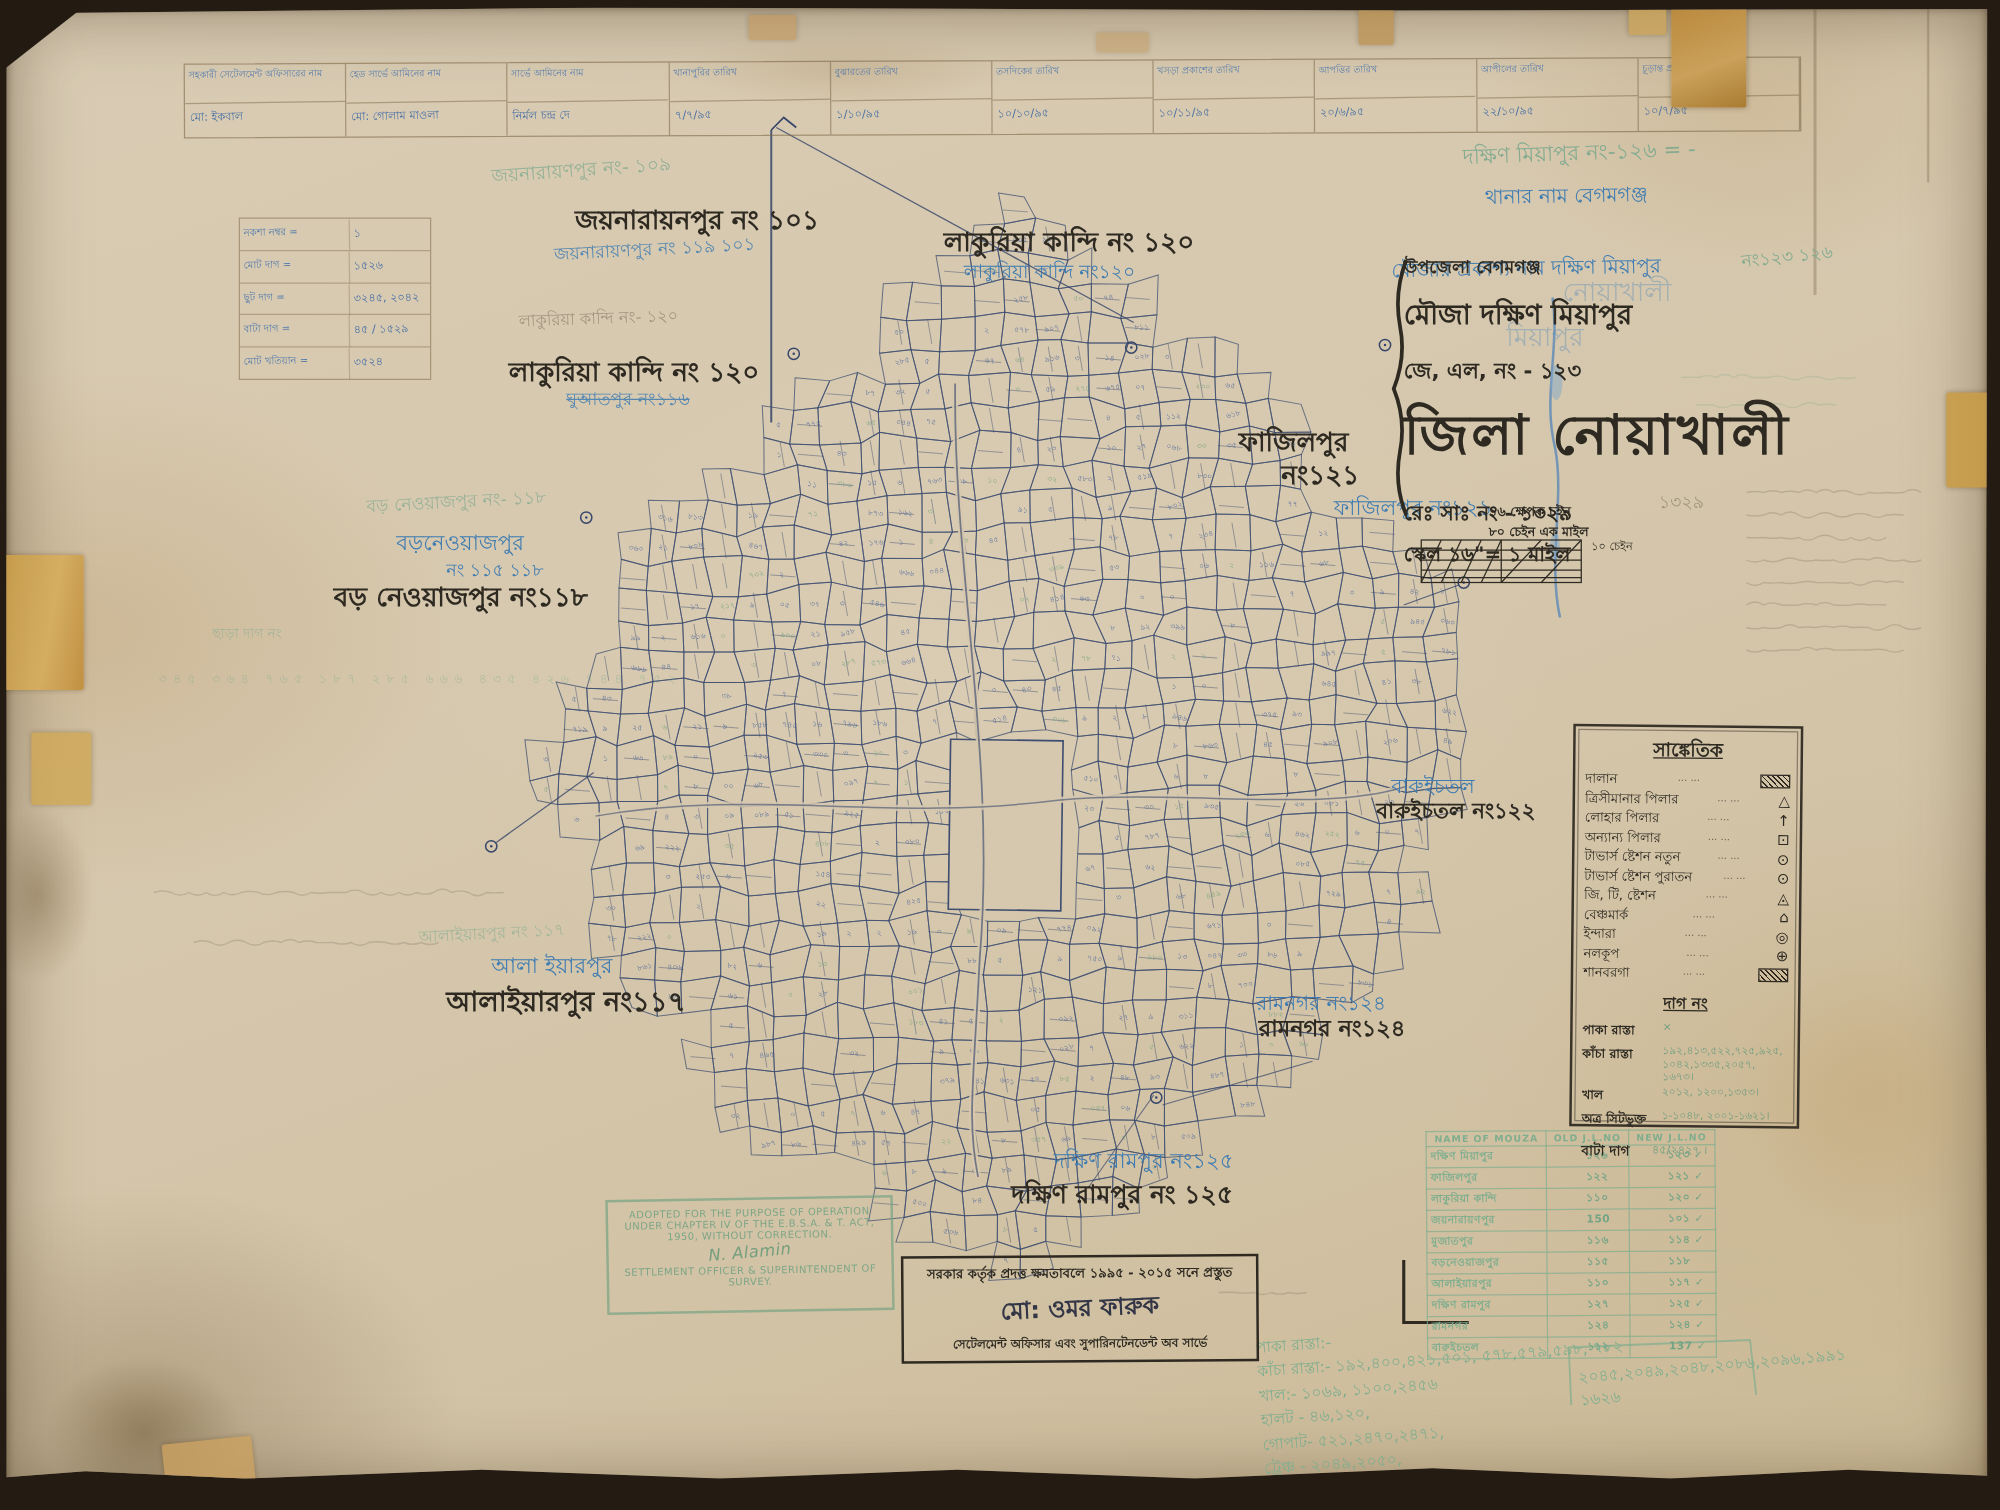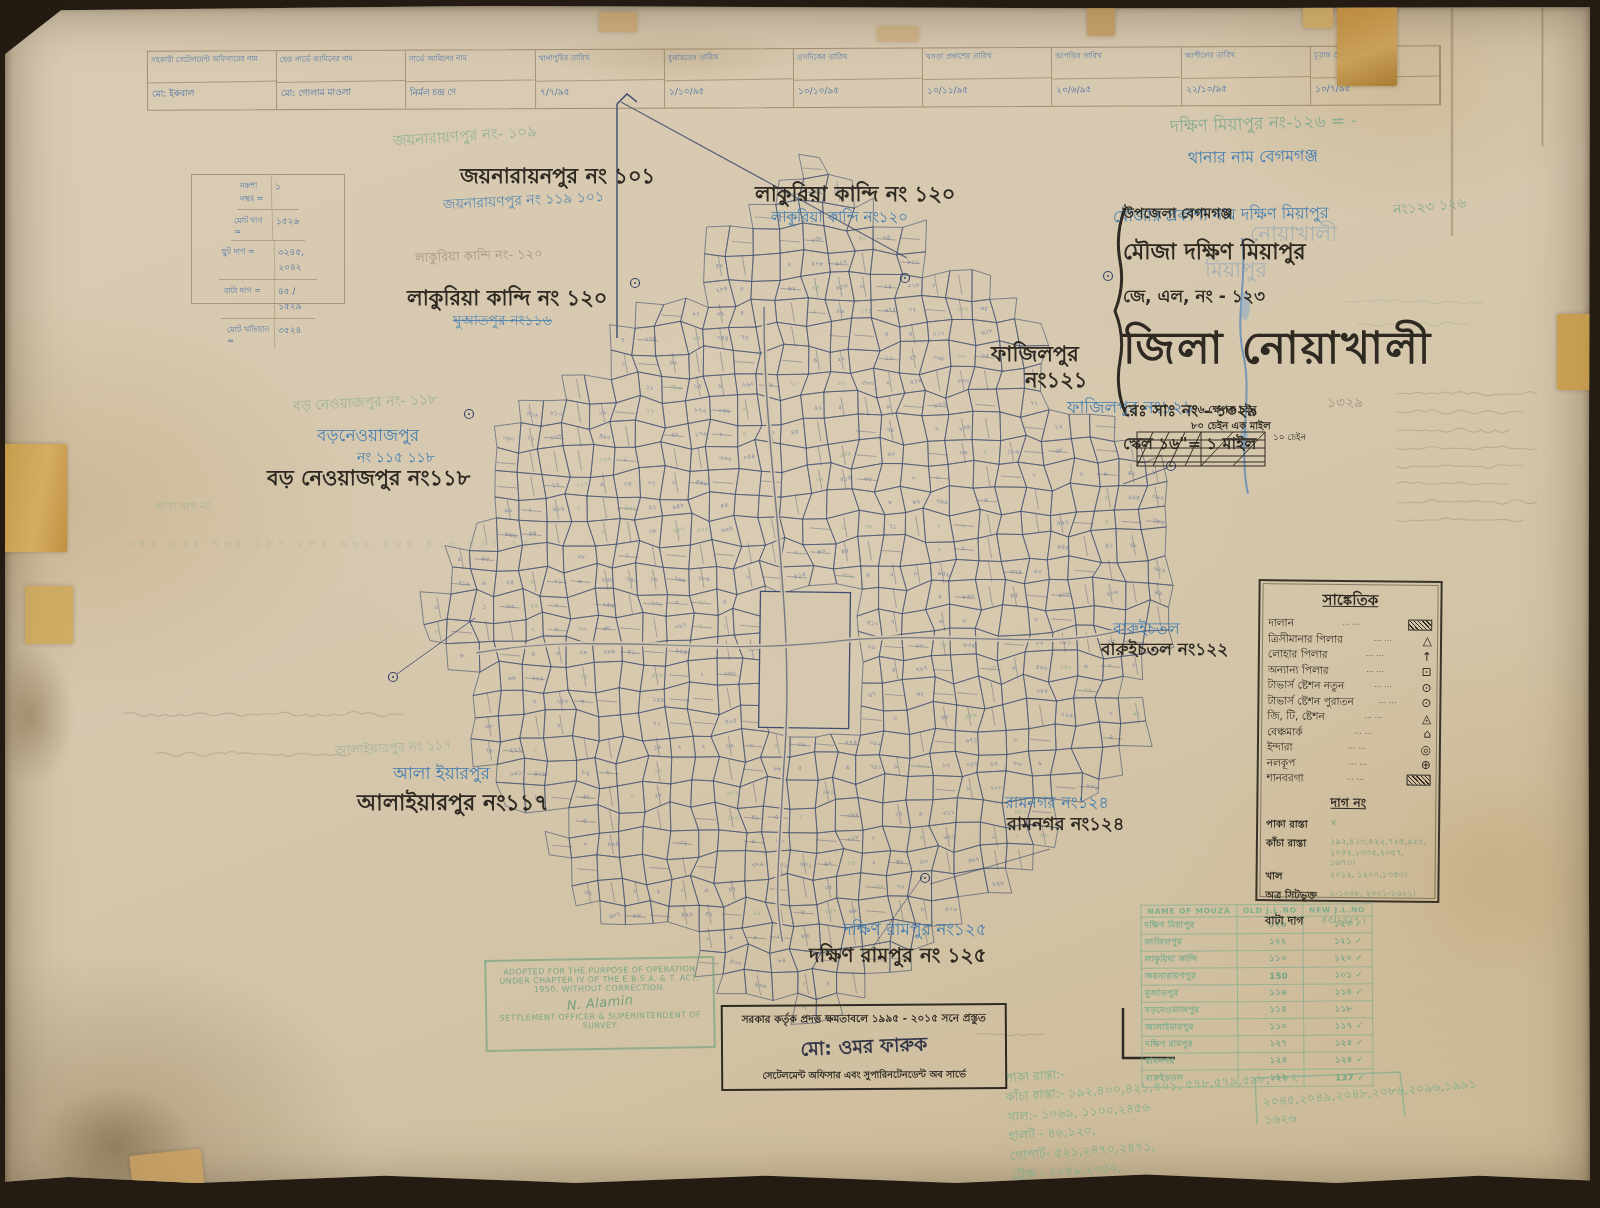--- a/index.html
+++ b/index.html
@@ -27,21 +27,21 @@
   table{border-collapse:collapse;}
   
   .toptable{position:absolute;left:142px;top:42px;width:1292px;height:58px;z-index:6;
      transform:rotate(-.25deg);display:flex;border:1px solid rgba(125,104,72,.6);}
   .toptable .col{flex:1;border-right:1px solid rgba(125,104,72,.55);display:flex;flex-direction:column;}
   .toptable .hd{height:26px;border-bottom:1px solid rgba(125,104,72,.5);font-size:7.5px;color:#5a7dab;
      padding:2px 3px;overflow:hidden;transform:rotate(-.6deg);}
   .toptable .vl{flex:1;font-size:9px;color:#4a70a4;padding:3px 4px;transform:rotate(-1deg);}
   
   .cornertable{position:absolute;left:186px;top:168px;width:152px;height:128px;z-index:6;
-     border:1px solid rgba(130,108,76,.55);display:flex;flex-direction:column;align-items:center;}
+     border:1px solid rgba(130,108,76,.55);display:flex;flex-direction:column;}
   .cornertable .row{flex:1;display:flex;border-bottom:1px solid rgba(130,108,76,.45);}
   .cornertable .row:last-child{border-bottom:none;}
   .cornertable .lab{width:58%;font-size:8px;color:#567cab;padding:4px 3px;transform:rotate(-1deg);}
   .cornertable .val{width:42%;font-size:9px;color:#4a70a4;padding:4px 3px;transform:rotate(-1deg);
      border-left:1px solid rgba(130,108,76,.35);}
   
   .titleblock{position:absolute;left:1118px;top:196px;width:370px;z-index:7;color:#2e2a22;}
   .titleblock .t-upazila{font-size:14px;font-weight:700;}
   .titleblock .t-mouza{font-size:22px;font-weight:700;margin-top:8px;}
   .titleblock .t-jl{font-size:17px;font-weight:600;margin-top:12px;}
@@ -1648,21 +1648,21 @@
 
     <span class="lbl pcl" style="left:410px;top:243px;font-size:13px;transform:rotate(-2deg);">লাকুরিয়া কান্দি নং- ১২০</span>
     <span class="lbl blk" style="left:402px;top:280px;font-size:21px;">লাকুরিয়া কান্দি নং ১২০</span>
     <span class="lbl blu strike" style="left:448px;top:306px;font-size:14px;opacity:.85;">ঘুআতপুর নং১১৬</span>
 
     <span class="lbl grn" style="left:288px;top:388px;font-size:14px;transform:rotate(-3deg);opacity:.75;">বড় নেওয়াজপুর নং- ১১৮</span>
     <span class="lbl blu" style="left:312px;top:420px;font-size:17px;">বড়নেওয়াজপুর</span>
     <span class="lbl blu" style="left:352px;top:443px;font-size:14px;">নং ১১৫ ১১৮</span>
     <span class="lbl blk" style="left:262px;top:460px;font-size:21px;">বড় নেওয়াজপুর নং১১৮</span>
 
-    <span class="lbl grn" style="left:151px;top:495px;font-size:11px;opacity:.55;text-align:center;">ছাড়া দাগ নং</span>
+    <span class="lbl grn" style="left:165px;top:495px;font-size:11px;opacity:.55;text-align:center;">ছাড়া দাগ নং</span>
     <span class="lbl grn" style="left:122px;top:532px;font-size:10px;letter-spacing:5px;opacity:.45;">৩৪৫ ৩৬৪ ৭৬৫ ১৮৭ ২৮৫ ৬৬৬ ৪৩৫ ৪২৬ ৭৪৪ ৭৫২</span>
 
     <span class="lbl grn" style="left:330px;top:735px;font-size:13px;transform:rotate(-3deg);opacity:.6;">আলাইয়ারপুর নং ১১৭</span>
     <span class="lbl blu" style="left:388px;top:758px;font-size:17px;">আলা ইয়ারপুর</span>
     <span class="lbl blk" style="left:352px;top:784px;font-size:22px;">আলাইয়ারপুর নং১১৭</span>
 
     <span class="lbl blk" style="left:986px;top:336px;font-size:21px;">ফাজিলপুর</span>
     <span class="lbl blk" style="left:1020px;top:362px;font-size:21px;">নং১২১</span>
     <span class="lbl blu" style="left:1062px;top:392px;font-size:17px;">ফাজিলপুর নং১২১</span>
     <span class="scalenote" style="left:1186px;top:396px;font-size:10.5px;">১৬ ক্ষেপক চইন</span>

